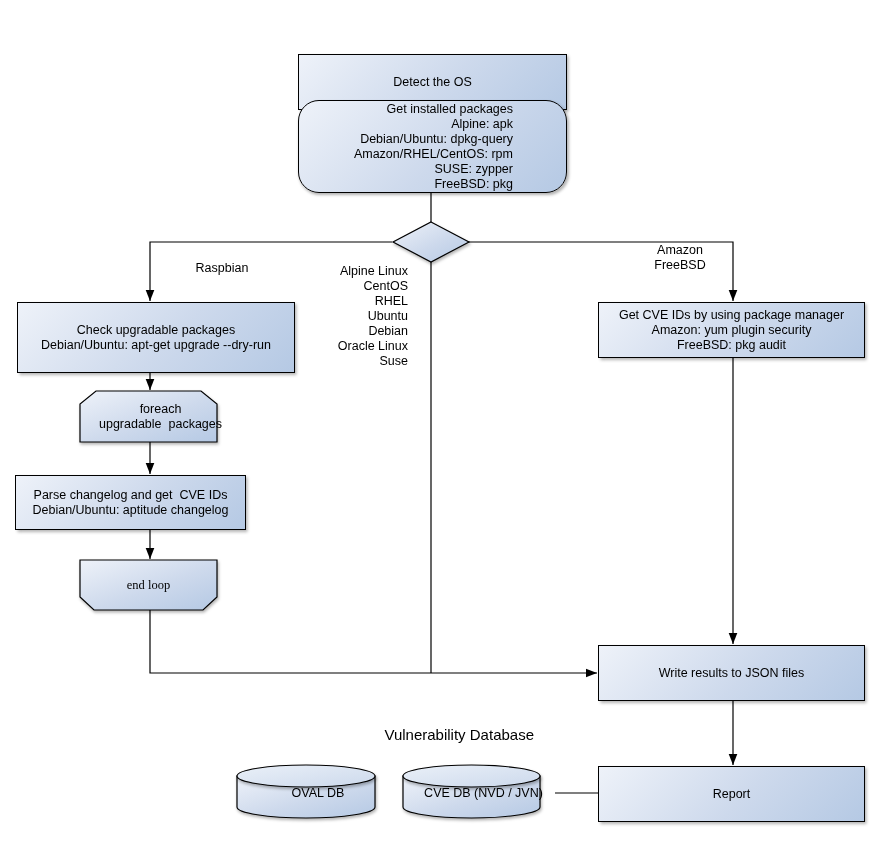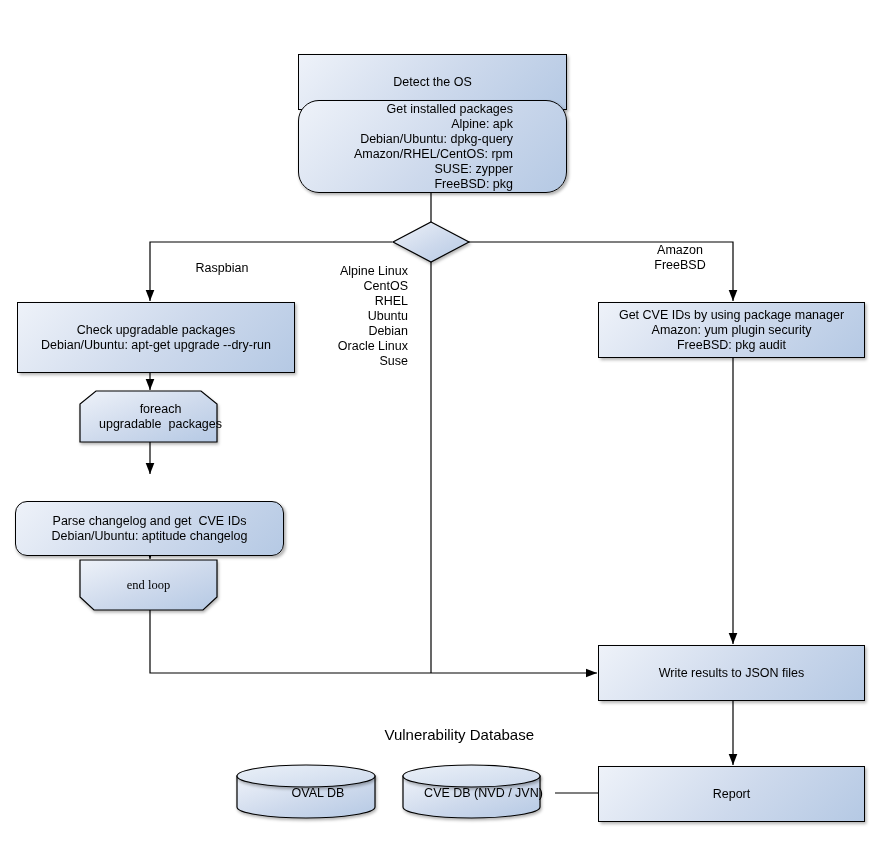--- a/index.html
+++ b/index.html
@@ -131,21 +131,21 @@
 Amazon/RHEL/CentOS: rpm
 SUSE: zypper
 FreeBSD: pkg</div>
   </div>
 
   <div class="node" style="left:17px; top:302px; width:278px; height:71px;">
     <div class="node-label">Check upgradable packages
 Debian/Ubuntu: apt-get upgrade --dry-run</div>
   </div>
 
-  <div class="node" style="left:15px; top:501px; width:269px; height:55px;border-radius:12px;">
+  <div class="node" style="left:15px; top:475px; width:231px; height:55px;">
     <div class="node-label">Parse changelog and get  CVE IDs
 Debian/Ubuntu: aptitude changelog</div>
   </div>
 
   <div class="node" style="left:598px; top:302px; width:267px; height:56px;">
     <div class="node-label">Get CVE IDs by using package manager
 Amazon: yum plugin security
 FreeBSD: pkg audit</div>
   </div>
 

